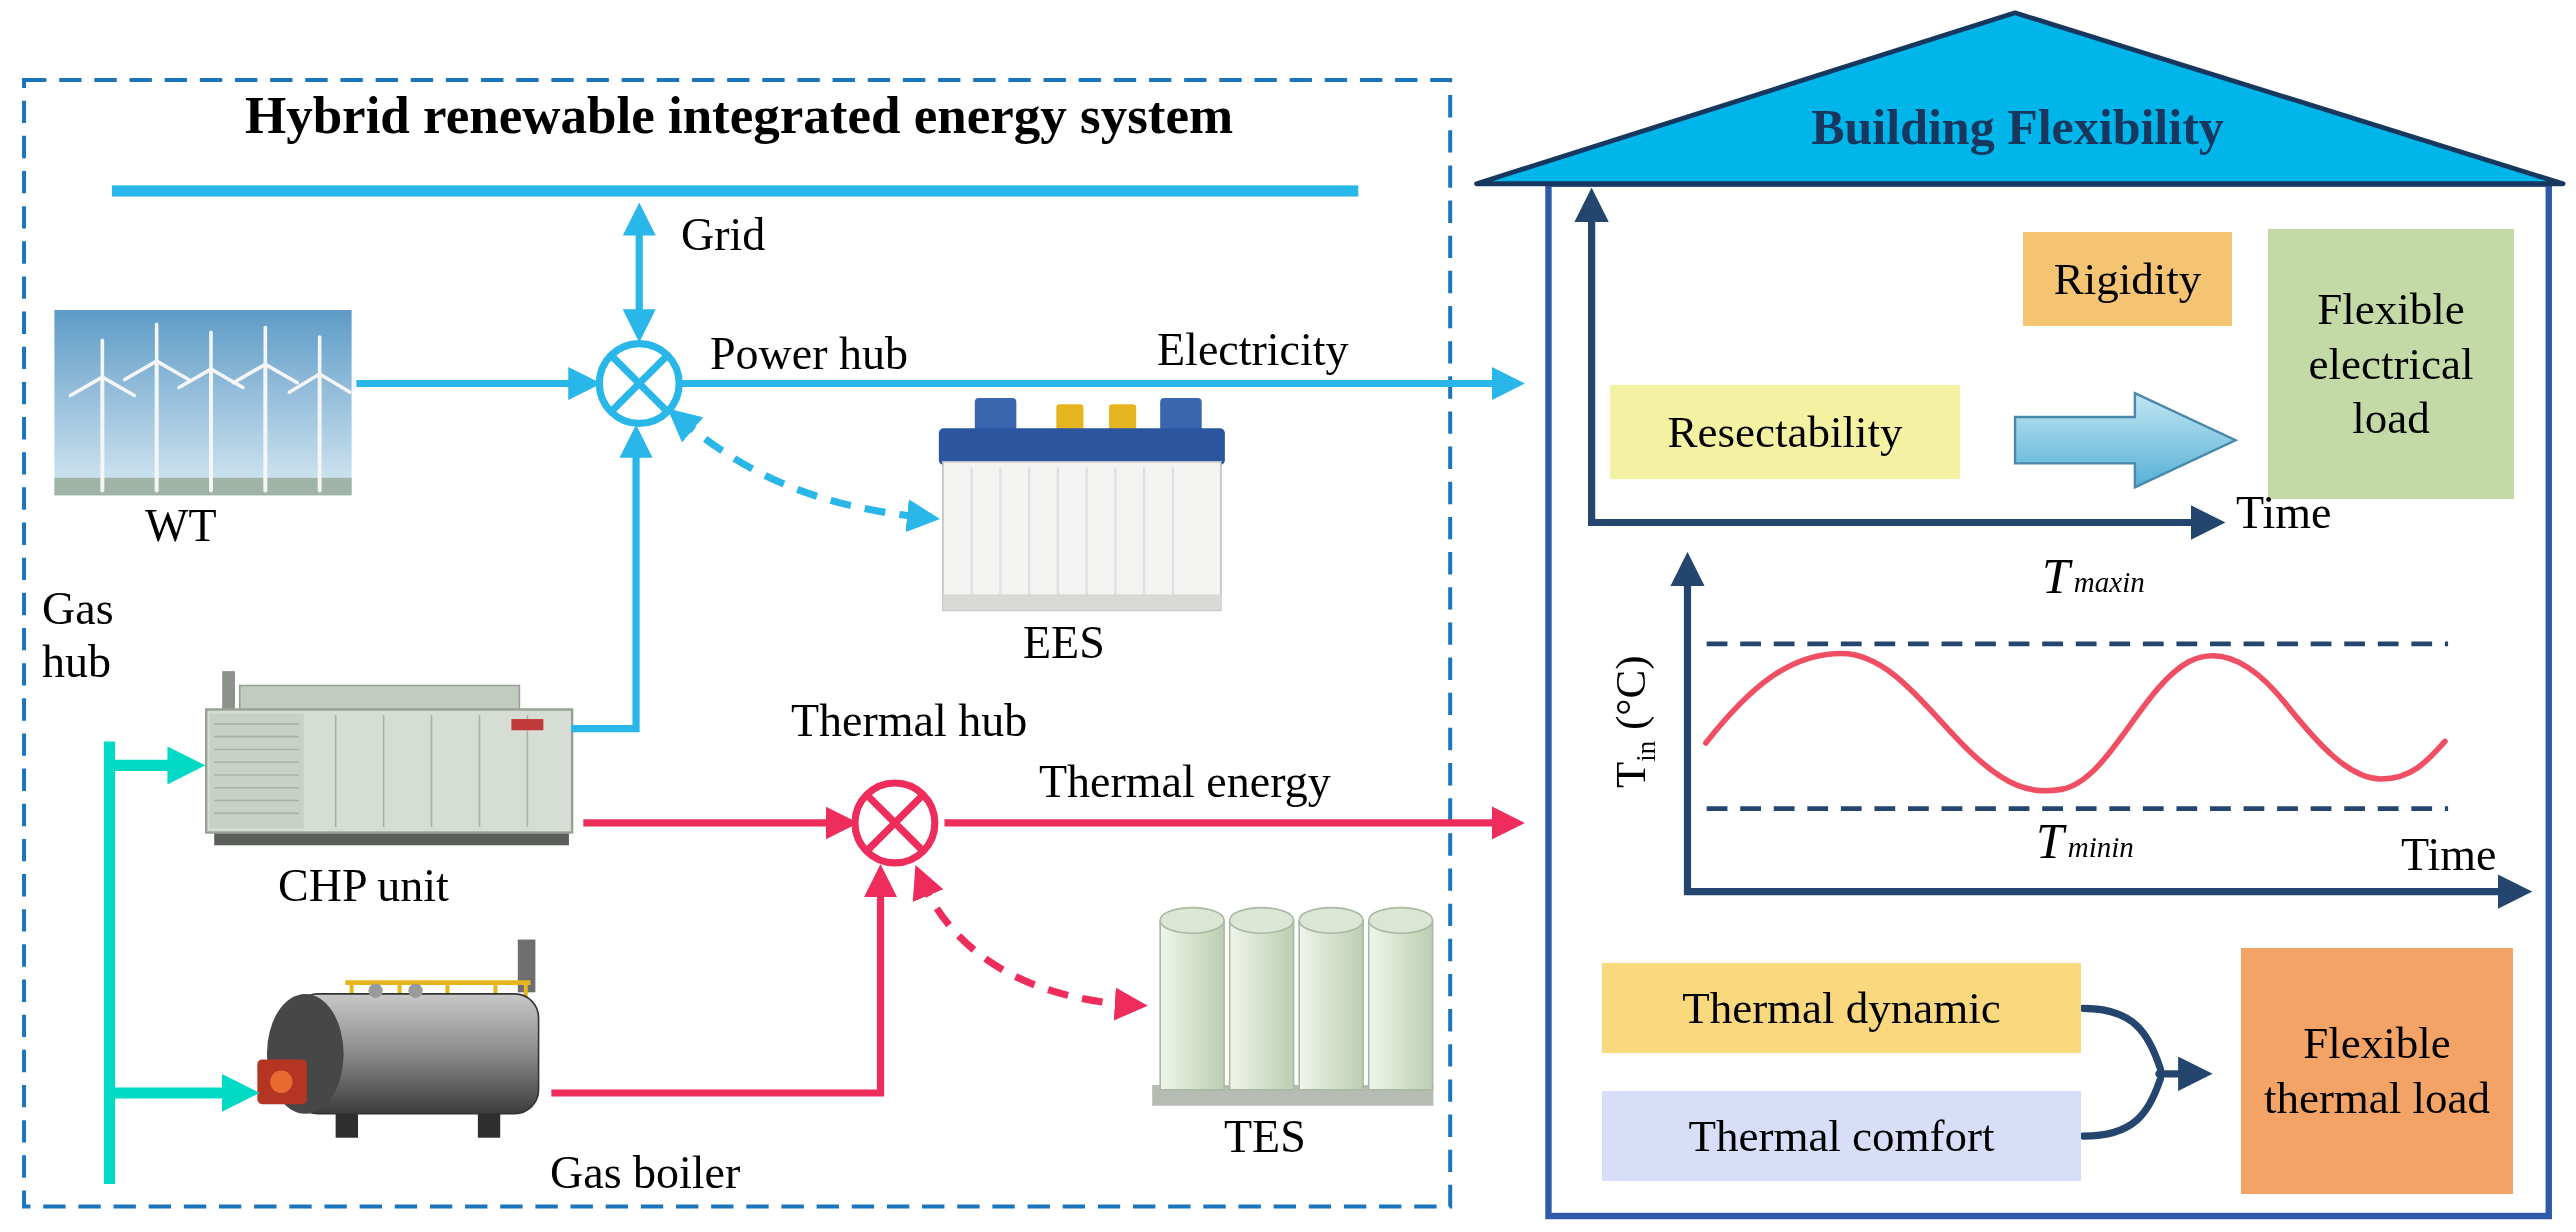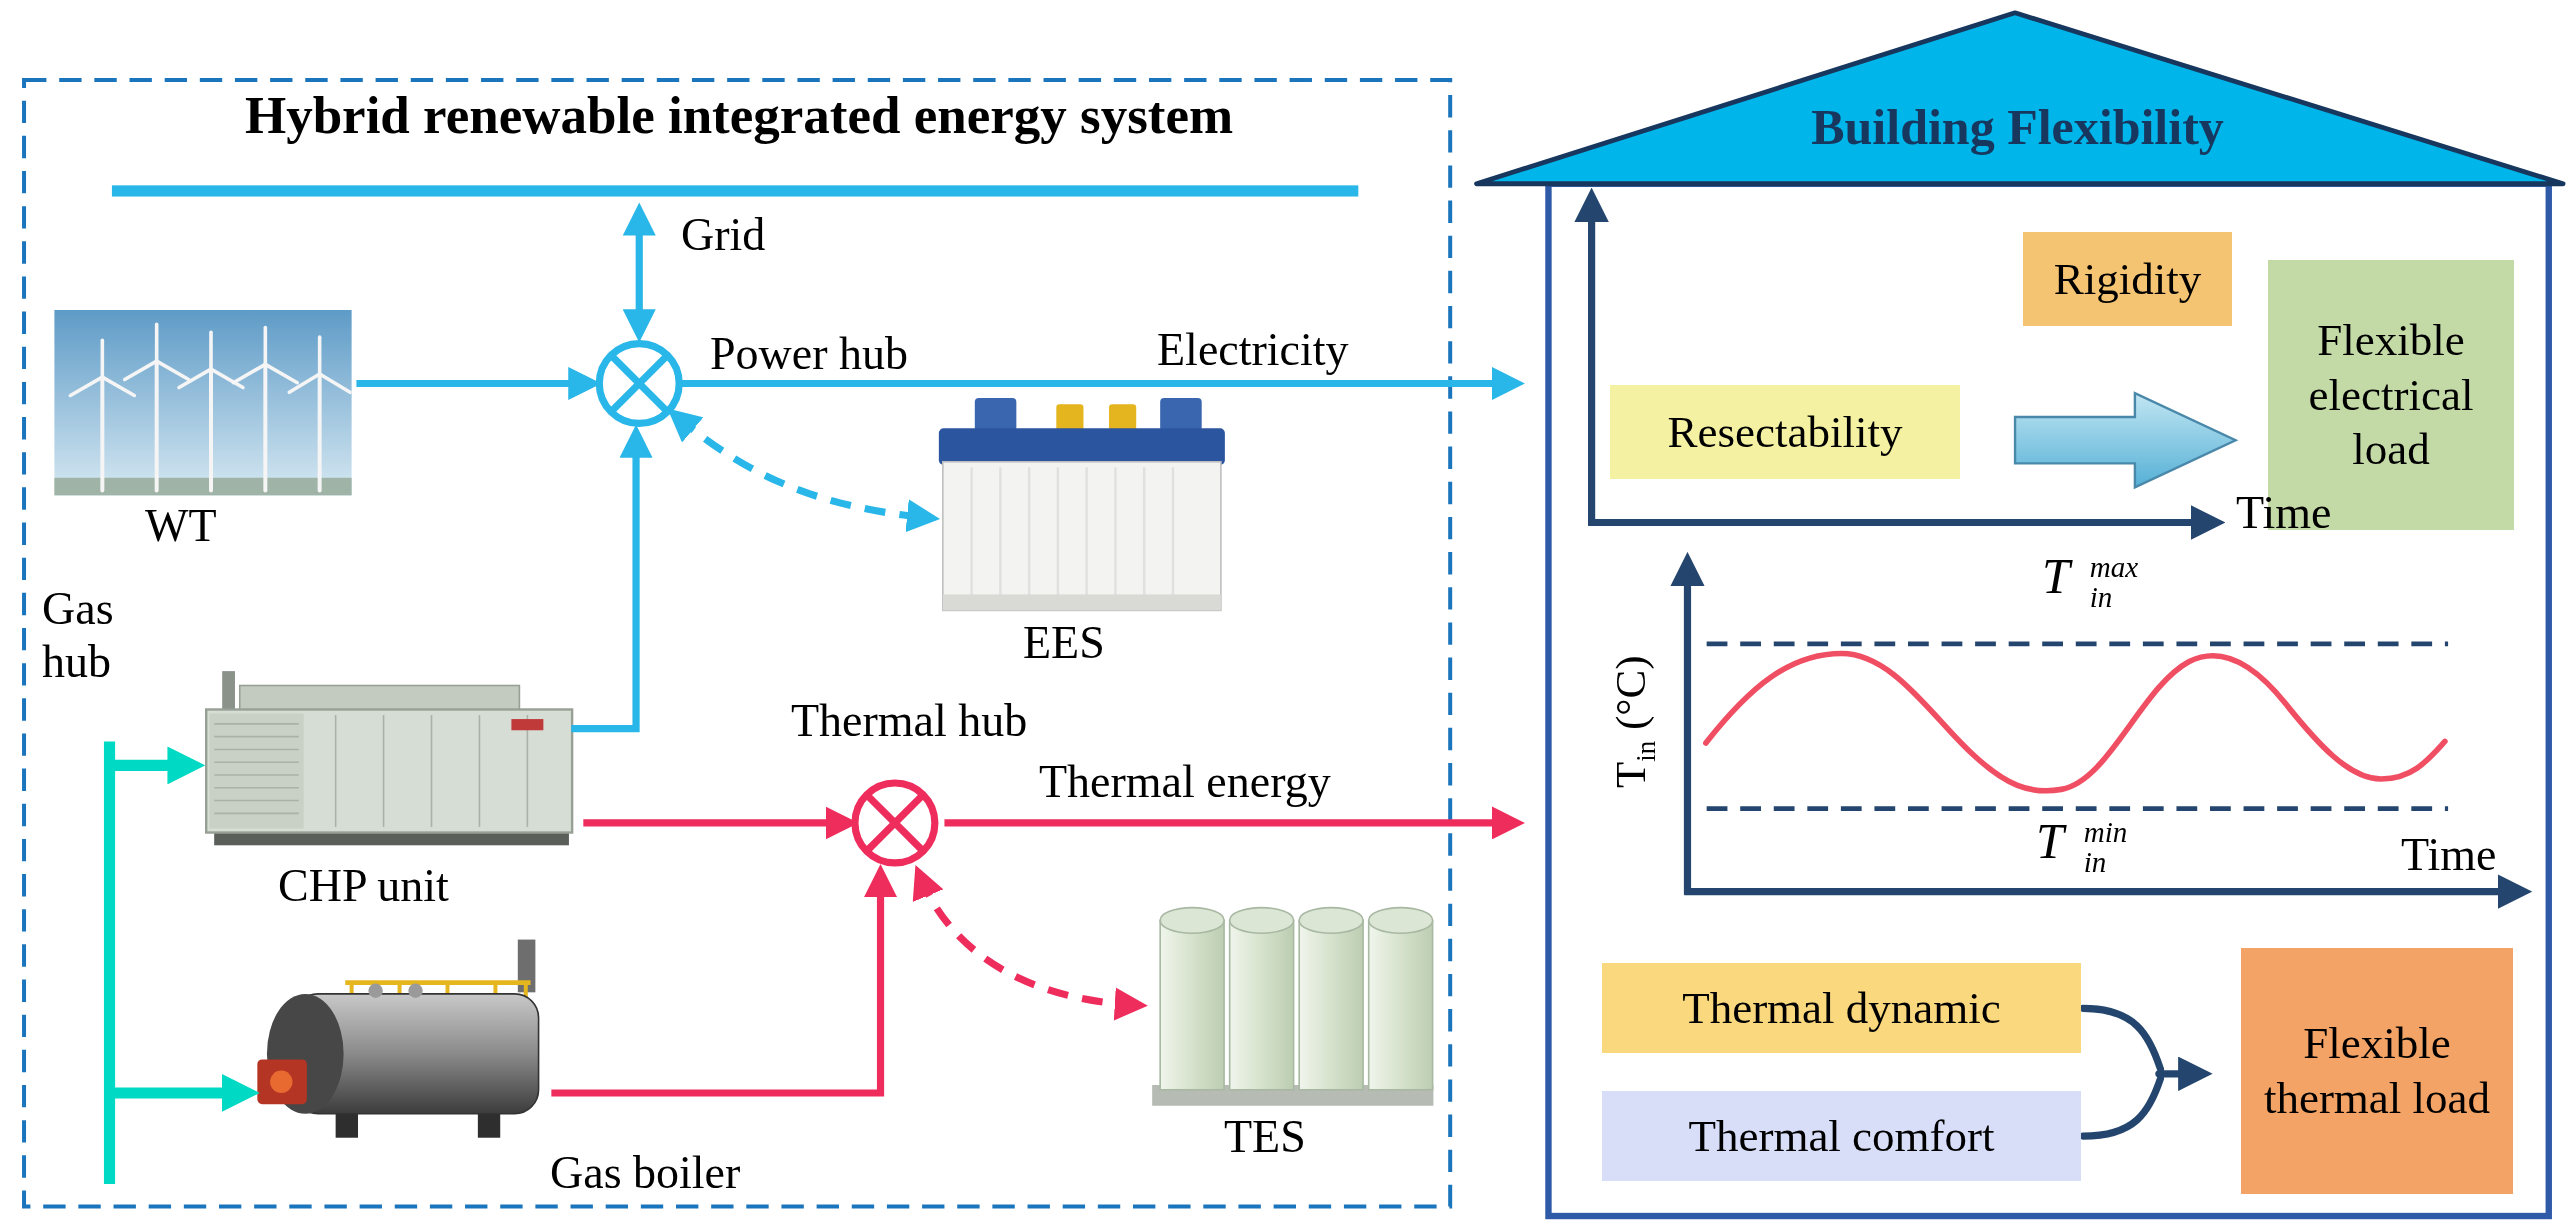--- a/index.html
+++ b/index.html
@@ -17,21 +17,21 @@
   .title{font-weight:bold;font-size:53px;text-align:center;}
   .bf-title{font-weight:bold;font-size:50px;text-align:center;color:#17375e;}
   .wrap{white-space:normal;}
   .box{
     position:absolute;display:flex;align-items:center;justify-content:center;
     text-align:center;font-size:45px;line-height:1.22;white-space:normal;
     padding:3.2px 8px;box-sizing:border-box;
   }
   .math{font-style:italic;font-size:46px;}
   .mbase{font-size:50px;}
-  .mstack{display:inline-flex;flex-direction:column;margin-left:20px;vertical-align:middle;}
+  .mstack{display:inline-flex;flex-direction:row;margin-left:4px;vertical-align:middle;}
   .msup,.msub{font-size:29px;line-height:1.05;}
   .yaxislbl{font-size:43px;text-align:center;}
   .yaxislbl sub{font-size:27px;}
 </style>
 </head>
 <body>
 
 <div id="canvas">
 
 <svg id="art" viewBox="0 0 3224 1542">
@@ -254,21 +254,21 @@
 <div class="lbl wrap" style="left:42px;top:583px;width:144px;">Gas hub</div>
 <div class="lbl" style="left:278px;top:860px;">CHP unit</div>
 <div class="lbl" style="left:791px;top:695px;">Thermal hub</div>
 <div class="lbl" style="left:1039px;top:756px;">Thermal energy</div>
 <div class="lbl" style="left:550px;top:1147px;">Gas boiler</div>
 <div class="lbl" style="left:1224px;top:1111px;">TES</div>
 
 <div class="lbl bf-title" style="left:1710px;top:99px;width:615px;">Building Flexibility</div>
 
 <div class="box" style="left:2023px;top:232px;width:209px;height:94px;background:#f4c472;">Rigidity</div>
-<div class="box" style="left:2268px;top:229px;width:246px;height:270px;background:#c3d9a6;margin-top:31px;">Flexible electrical load</div>
+<div class="box" style="left:2268px;top:229px;width:246px;height:270px;background:#c3d9a6;">Flexible electrical load</div>
 <div class="box" style="left:1610px;top:385px;width:350px;height:94px;background:#f4f1a2;">Resectability</div>
 <div class="lbl" style="left:2236px;top:487px;">Time</div>
 
 <div class="lbl yaxislbl" style="left:1478px;top:694px;width:312px;transform:rotate(-90deg);">
   <span>T</span><sub>in</sub>&nbsp;<span>(°C)</span>
 </div>
 
 <div class="lbl math" style="left:2042px;top:548px;">
   <span class="mbase">T</span><span class="mstack">
         <span class="msup">max</span>

